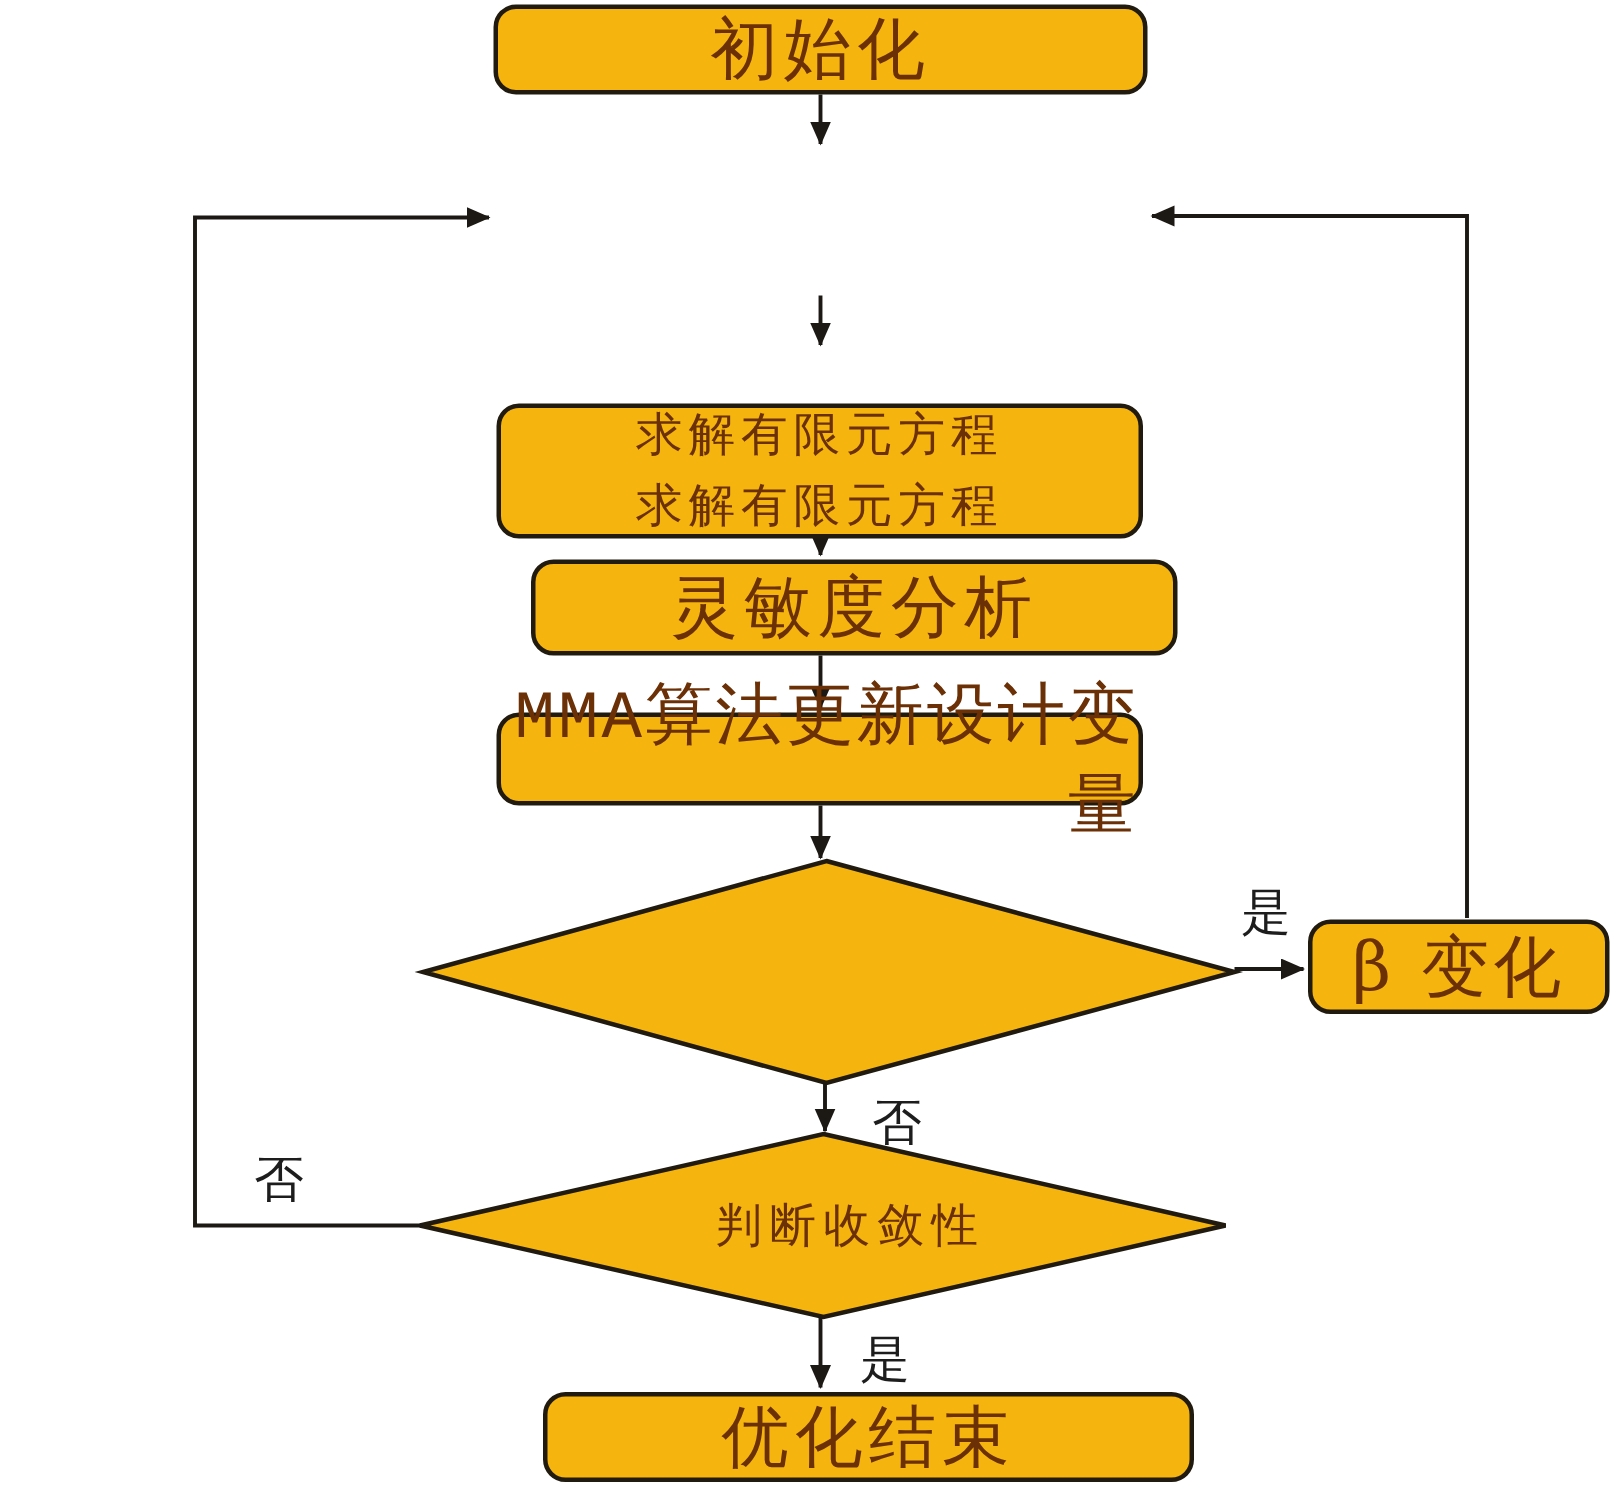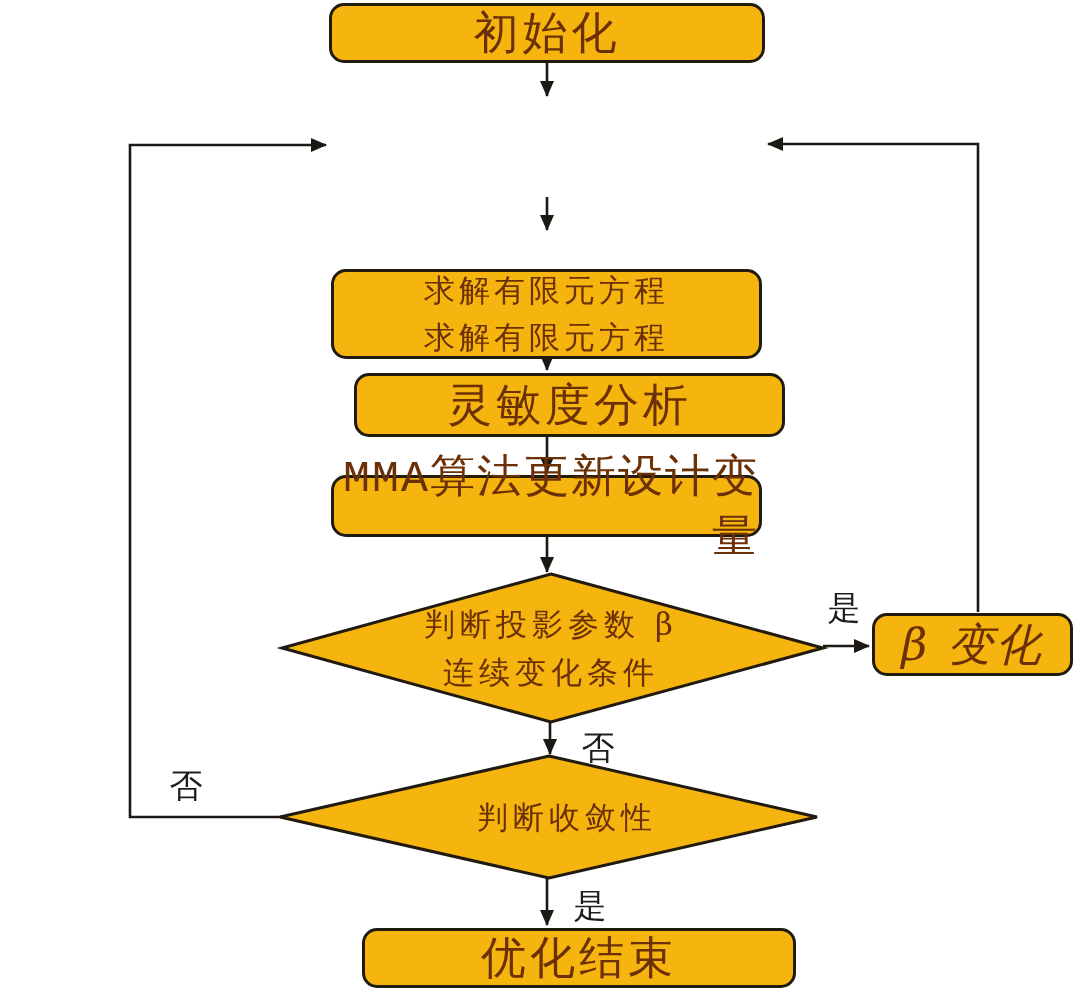--- a/index.html
+++ b/index.html
@@ -65,21 +65,21 @@
     letter-spacing: 5px;
     pointer-events: none;
   }
   .edge-label {
     position: absolute;
     color: #1d1d1d;
     font-size: 33px;
     text-align: center;
     width: 60px;
   }
-  .beta { font-style: italic; }
+  .beta { }
 </style>
 </head>
 <body>
 
 <div id="canvas">
 
   <svg id="edges" viewBox="0 0 1080 1001" xmlns="http://www.w3.org/2000/svg">
     <defs>
       <marker id="ah" markerUnits="userSpaceOnUse" markerWidth="18" markerHeight="16" refX="15" refY="7" orient="auto">
         <path class="arrowhead" d="M0,0 L16,7 L0,14 Z"></path>
@@ -123,24 +123,20 @@
   </div>
 
   <div class="node size-lg beta" style="left:872px; top:613px; width:201px; height:63px; letter-spacing:3px;">
     <span class="line">β 变化</span>
   </div>
 
   <div class="node size-lg" style="left:362px; top:928px; width:434px; height:60px;">
     <span class="line">优化结束</span>
   </div>
 
-  <div class="diamond-label" style="left:351px; top:585px; width:400px; height:126px;">
-    <span class="line">判断投影参数 β</span>
-    <span class="line">连续变化条件</span>
-  </div>
 
   <div class="diamond-label" style="left:367px; top:787px; width:400px; height:60px;">
     <span class="line">判断收敛性</span>
   </div>
 
   <div class="edge-label" style="left:814px; top:586px;">是</div>
   <div class="edge-label" style="left:568px; top:726px;">否</div>
   <div class="edge-label" style="left:156px; top:764px;">否</div>
   <div class="edge-label" style="left:560px; top:884px;">是</div>
 

